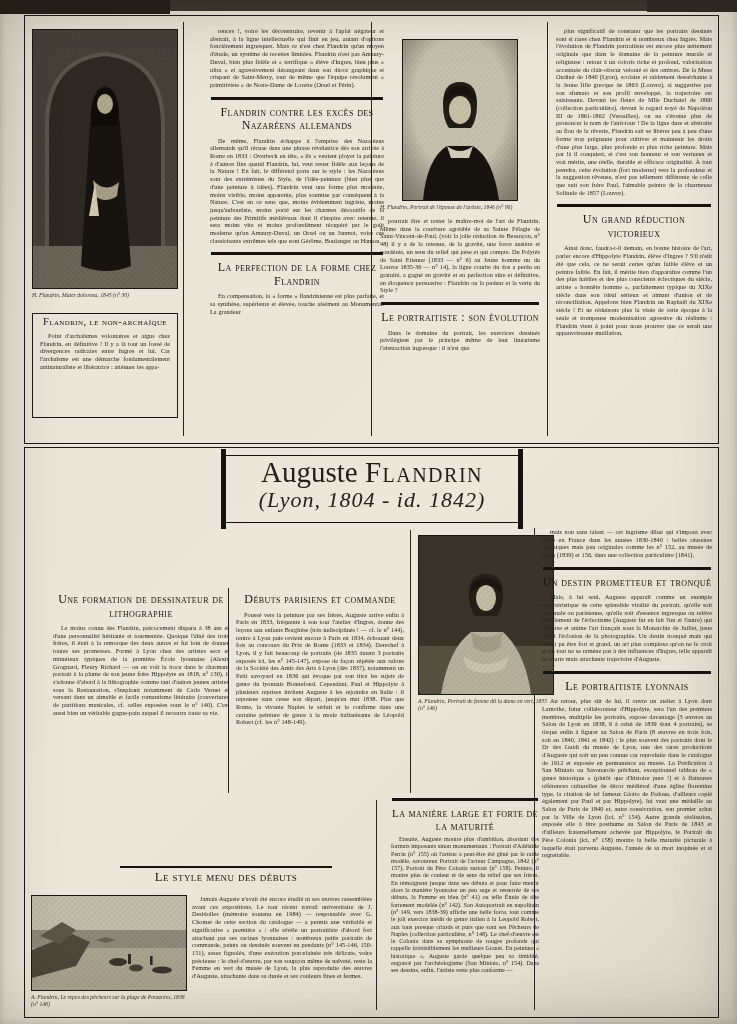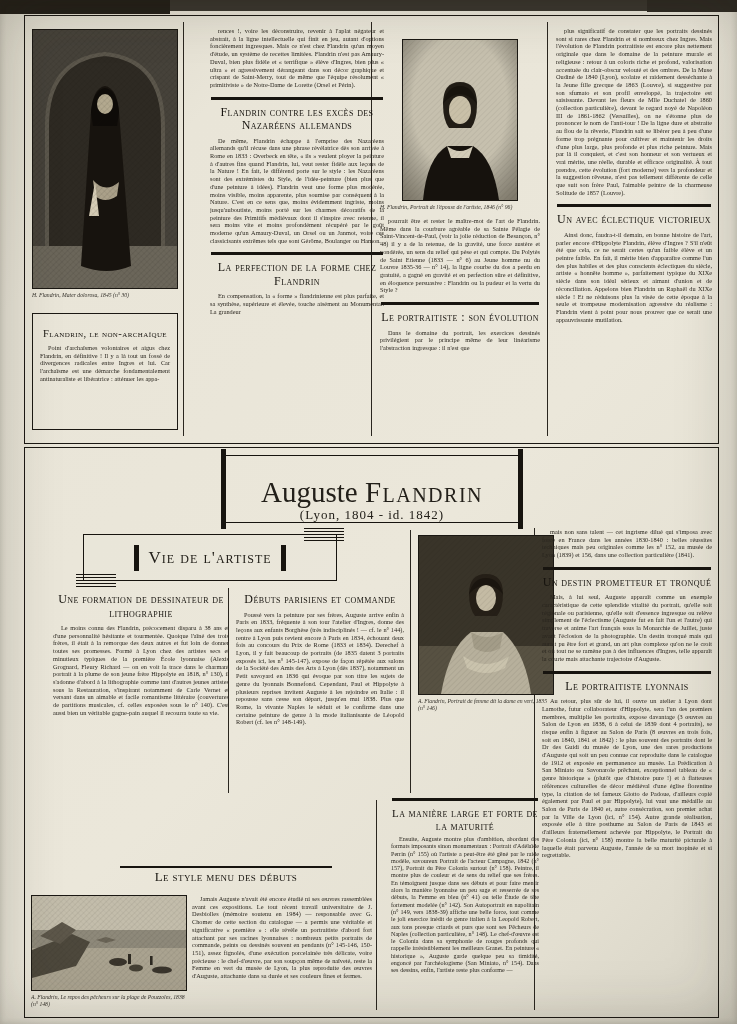--- a/index.html
+++ b/index.html
@@ -21,30 +21,30 @@
 
   .body{font-size:6.3px;line-height:7.7px;text-align:justify;text-indent:8px;
         color:#2a261f;word-spacing:.2px;}
   .hsep{height:3px;background:#17140f;margin:8px 1px 6px;}
   .head{font-variant:small-caps;text-align:center;font-size:12px;line-height:13.5px;
         letter-spacing:.4px;color:#17140f;margin:2px 0 4px;}
   .head.sm{font-size:10.5px;line-height:12px;}
   .caption{font-size:5.7px;line-height:7px;font-style:italic;color:#33302a;margin-top:3px;text-align:left;}
   .imgbox{border:1px solid #1b1813;display:block;}
 
-  .boxed{border:1.2px solid #1b1813;padding:12px 7px 6px;}
+  .boxed{border:1.2px solid #1b1813;padding:0 7px 6px;}
 
   
   .titlebox{position:absolute;left:198px;top:7px;width:298px;height:66px;
         border-top:1.5px solid #17140f;border-bottom:1.5px solid #17140f;text-align:center;}
   .titlebox .sidebar-l,.titlebox .sidebar-r{position:absolute;top:-7px;width:5px;height:80px;background:#17140f;}
   .titlebox .sidebar-l{left:-2px;} .titlebox .sidebar-r{right:-2px;}
-  .t-line1{margin-top:20px;}
+  .t-line1{margin-top:0;}
   .t1{font-size:29px;} .t2{font-size:29px;font-variant:small-caps;letter-spacing:1.5px;}
-  .t-dates{font-size:13px;letter-spacing:1px;margin-top:-2px;}
+  .t-dates{font-style:italic;font-size:22px;letter-spacing:1px;margin-top:-2px;}
 
   
   .banner{position:absolute;border:1.3px solid #17140f;display:flex;align-items:center;
         justify-content:center;background:rgba(233,229,218,.4);}
   .banner .bar{width:5px;height:26px;background:#17140f;margin:0 9px;flex:0 0 auto;}
   .banner .stripes{position:absolute;width:40px;height:13px;
         background:repeating-linear-gradient(#17140f 0 1.2px, rgba(0,0,0,0) 1.2px 3.1px);}
   .banner-label{font-variant:small-caps;font-size:17px;letter-spacing:1px;white-space:nowrap;}
   .banner-label.script{font-variant:normal;font-style:italic;font-size:19px;}
 
@@ -125,45 +125,38 @@
       <div class="caption">H. Flandrin, Portrait de l'épouse de l'artiste, 1846 (n° 96)</div>
       <div class="body" style="margin-top:6px">pourrait être et rester le maître-mot de l'art de Flandrin. Même dans la courbure agréable de sa Sainte Pélagie de Saint-Vincent-de-Paul, (voir la jolie réduction de Besançon, n° 48) il y a de la retenue, de la gravité, une force austère et pondérée, un sens du relief qui pèse et qui compte. Du Polytès de Saint Etienne (1833 — n° 6) au Jeune homme nu du Louvre 1835-36 — n° 14), la ligne courbe du dos a perdu en gratuité, a gagné en gravité et en perfection sûre et définitive, en éloquence persuasive : Flandrin ou la pudeur et la vertu du Style ?</div>
       <div class="hsep"></div>
       <div class="head">Le portraitiste : son évolution</div>
       <div class="body">Dans le domaine du portrait, les exercices dessinés privilégient par le principe même de leur linéarisme l'abstraction ingresque : il n'est que</div>
     </div>
 
     <div class="block" style="left:531px;top:11px;width:156px;height:408px">
       <div class="body">plus significatif de constater que les portraits dessinés sont si rares chez Flandrin et si nombreux chez Ingres. Mais l'évolution de Flandrin portraitiste est encore plus nettement originale que dans le domaine de la peinture murale et religieuse : retour à un coloris riche et profond, valorisation accentuée du clair-obscur velouté et des ombres. De la Muse Oudiné de 1840 (Lyon), scolaire et raidement desséchante à la Jeune fille grecque de 1863 (Louvre), si suggestive par son sfumato et son profil enveloppé, la trajectoire est saisissante. Devant les fleurs de Mlle Duchatel de 1860 (collection particulière), devant le regard noyé de Napoléon III de 1861-1862 (Versailles), on ne s'étonne plus de prononcer le nom de l'anti-tour ! De la ligne dure et abstraite au flou de la rêverie, Flandrin sait se libérer peu à peu d'une forme trop prégnante pour cultiver et maintenir les droits d'une plus large, plus profonde et plus riche peinture. Mais par là il conquiert, et c'est son honneur et son vertueux et vrai mérite, une réelle, durable et efficace originalité. À tout prendre, cette évolution (fort moderne) vers la profondeur et la suggestion rêveuse, n'est pas tellement différente de celle que suit son frère Paul, l'aimable peintre de la charmeuse Solitude de 1857 (Louvre).</div>
       <div class="hsep"></div>
-      <div class="head">Un avec éclectique victorieux</div>
+      <div class="head">Un grand réduction victorieux</div>
       <div class="body">Ainsi donc, faudra-t-il demain, en bonne histoire de l'art, parler encore d'Hippolyte Flandrin, élève d'Ingres ? S'il n'eût été que cela, ce ne serait certes qu'un faible élève et un peintre faible. En fait, il mérite bien d'apparaître comme l'un des plus habiles et des plus conscients éclectiques du siècle, artiste « honnête homme », parfaitement typique du XIXe siècle dans son idéal sérieux et aimant d'union et de réconciliation. Appelons bien Flandrin un Raphaël du XIXe siècle ! Et ne réduisons plus la visée de cette époque à la seule et trompeuse modernisation agressive du réalisme : Flandrin vient à point pour nous prouver que ce serait une appauvrissante mutilation.</div>
     </div>
   </div>
 
   <div class="frame" id="lowframe">
     <div class="vdiv" style="left:203px;top:140px;height:205px"></div>
     <div class="vdiv" style="left:385px;top:82px;height:263px"></div>
     <div class="vdiv" style="left:509px;top:80px;height:482px"></div>
     <div class="vdiv" style="left:351px;top:352px;height:210px"></div>
 
     <div class="titlebox">
       <div class="sidebar-l"></div>
       <div class="sidebar-r"></div>
       <div class="t-line1"><span class="t1">Auguste </span><span class="t2">Flandrin</span></div>
       <div class="t-dates">(Lyon, 1804 - id. 1842)</div>
     </div>
 
-    <div class="banner" style="left:58px;top:86px;width:252px;height:45px">
-      <div class="stripes" style="top:-7px;right:-8px"></div>
-      <div class="stripes" style="bottom:-7px;left:-8px"></div>
-      <div class="bar"></div>
-      <div class="banner-label">Vie de l'artiste</div>
-      <div class="bar"></div>
-    </div>
 
     <div class="block" style="left:28px;top:143px;width:176px;height:202px">
       <div class="head">Une formation de dessinateur de lithographie</div>
       <div class="body">Le moins connu des Flandrin, précocement disparu à 38 ans et d'une personnalité hésitante et tourmentée. Quoique l'aîné des trois frères, il était à la remorque des deux autres et fut loin de donner toutes ses promesses. Formé à Lyon chez des artistes secs et minutieux typiques de la première École lyonnaise (Alexis Grognard, Fleury Richard — on en voit la trace dans le charmant portrait à la plume de son jeune frère Hippolyte en 1818, n° 130), il s'adonne d'abord à la lithographie comme tant d'autres jeunes artistes sous la Restauration, s'inspirant notamment de Carle Vernet et versant dans un aimable et facile romantisme littéraire (couvertures de partitions musicales, cf. celles exposées sous le n° 140). C'est aussi bien un véritable gagne-pain auquel il recourra toute sa vie.</div>
     </div>
 
     <div class="block" style="left:211px;top:143px;width:168px;height:202px">
       <div class="head">Débuts parisiens et commande</div>
       <div class="body">Poussé vers la peinture par ses frères, Auguste arrive enfin à Paris en 1833, fréquente à son tour l'atelier d'Ingres, donne des leçons aux enfants Borghèse (très indisciplinés ! — cf. le n° 144), rentre à Lyon puis revient encore à Paris en 1834, échouant deux fois au concours du Prix de Rome (1833 et 1834). Derechef à Lyon, il y fait beaucoup de portraits (de 1835 datent 3 portraits exposés ici, les n° 145-147), expose de façon répétée aux salons de la Société des Amis des Arts à Lyon (dès 1837), notamment un Petit savoyard en 1836 qui évoque par son titre les sujets de genre du lyonnais Bonnefond. Cependant, Paul et Hippolyte à plusieurs reprises invitent Auguste à les rejoindre en Italie : il repousse sans cesse son départ, jusqu'en mai 1838. Plus que Rome, la vivante Naples le séduit et le confirme dans une certaine peinture de genre à la mode italianisante de Léopold Robert (cf. les n° 148-149).</div>
     </div>

